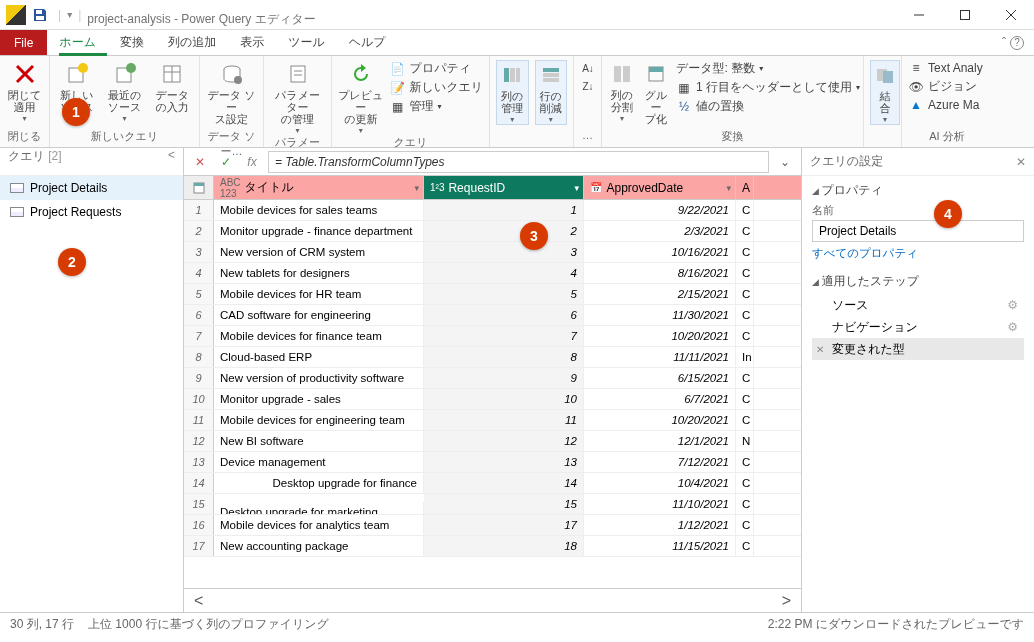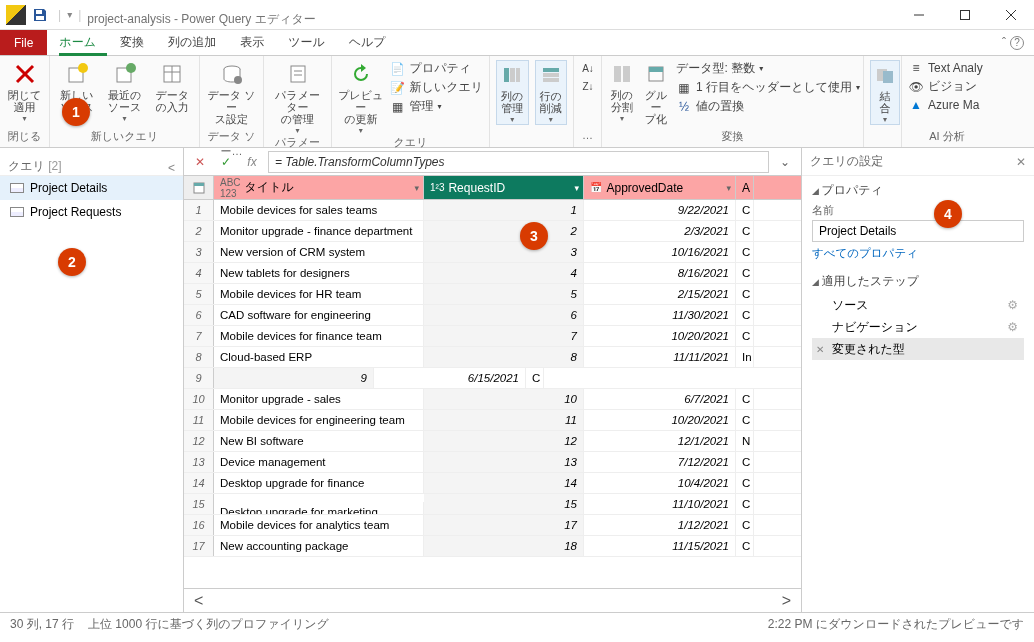--- a/index.html
+++ b/index.html
@@ -34,21 +34,21 @@
 .rstack { display:flex; flex-direction:column; gap:2px; }
 .rline { display:flex; align-items:center; gap:4px; color:#444; white-space:nowrap; font-size:11px; }
 .rline .sicon { width:16px; height:16px; display:flex; align-items:center; justify-content:center; }
 
 
 .callout { position:absolute; width:28px; height:28px; border-radius:50%; background:#d83b01; color:#fff; display:flex; align-items:center; justify-content:center; font-weight:bold; font-size:14px; z-index:10; box-shadow:0 1px 3px rgba(0,0,0,.3); }
 
 
 .main { display:flex; height: 464px; }
 .queries { width:184px; border-right:1px solid #ccc; display:flex; flex-direction:column; }
-.queries .hdr { height:28px; display:flex; align-items:flex-end; padding:0 8px; color:#666; justify-content:space-between; border-bottom:1px solid #eee;}
+.queries .hdr { height:28px; display:flex; align-items:flex-start; padding:0 8px; color:#666; justify-content:space-between; border-bottom:1px solid #eee;}
 .queries .qitem { height:24px; display:flex; align-items:center; gap:6px; padding:0 10px; }
 .queries .qitem.sel { background:#e5f1fb; }
 .queries .qicon { width:14px; height:10px; border:1px solid #888; background:linear-gradient(#fff 50%,#eef 50%); }
 
 .center { flex:1; display:flex; flex-direction:column; border-right:1px solid #ccc; position:relative; }
 .fxbar { height:28px; display:flex; align-items:center; gap:6px; padding:0 6px; border-bottom:1px solid #ccc; }
 .fxbar .fxbtn { width:20px; height:20px; display:flex; align-items:center; justify-content:center; color:#888; }
 .fxbar input { flex:1; height:22px; border:1px solid #ccc; padding:0 6px; font-style:italic; color:#333; }
 .fxbar .expand { width:20px; color:#666; text-align:center;}
 
@@ -483,20 +483,21 @@
           </div>
           <div class="grow">
             <div class="rownum">8</div>
             <div class="gcell" style="width:210px;">Cloud-based ERP</div>
             <div class="gcell num" style="width:160px;background:#f4f4f4;">8</div>
             <div class="gcell date" style="width:152px;">11/11/2021</div>
             <div class="gcell" style="width:18px;">In</div>
           </div>
           <div class="grow">
             <div class="rownum">9</div>
+            <div class="gcell" style="width:210px;">New version of productivity software</div>
             <div class="gcell num" style="width:160px;background:#f4f4f4;">9</div>
             <div class="gcell date" style="width:152px;">6/15/2021</div>
             <div class="gcell" style="width:18px;">C</div>
           </div>
           <div class="grow">
             <div class="rownum">10</div>
             <div class="gcell" style="width:210px;">Monitor upgrade - sales</div>
             <div class="gcell num" style="width:160px;background:#f4f4f4;">10</div>
             <div class="gcell date" style="width:152px;">6/7/2021</div>
             <div class="gcell" style="width:18px;">C</div>
@@ -517,21 +518,21 @@
           </div>
           <div class="grow">
             <div class="rownum">13</div>
             <div class="gcell" style="width:210px;">Device management</div>
             <div class="gcell num" style="width:160px;background:#f4f4f4;">13</div>
             <div class="gcell date" style="width:152px;">7/12/2021</div>
             <div class="gcell" style="width:18px;">C</div>
           </div>
           <div class="grow">
             <div class="rownum">14</div>
-            <div class="gcell" style="width:210px;">Desktop upgrade for finance</div>
+            <div class="gcell" style="width:210px;text-align:right;">Desktop upgrade for finance</div>
             <div class="gcell num" style="width:160px;background:#f4f4f4;">14</div>
             <div class="gcell date" style="width:152px;">10/4/2021</div>
             <div class="gcell" style="width:18px;">C</div>
           </div>
           <div class="grow">
             <div class="rownum">15</div>
             <div class="gcell" style="width:210px;margin-top:8px;">Desktop upgrade for marketing</div>
             <div class="gcell num" style="width:160px;background:#f4f4f4;">15</div>
             <div class="gcell date" style="width:152px;">11/10/2021</div>
             <div class="gcell" style="width:18px;">C</div>

